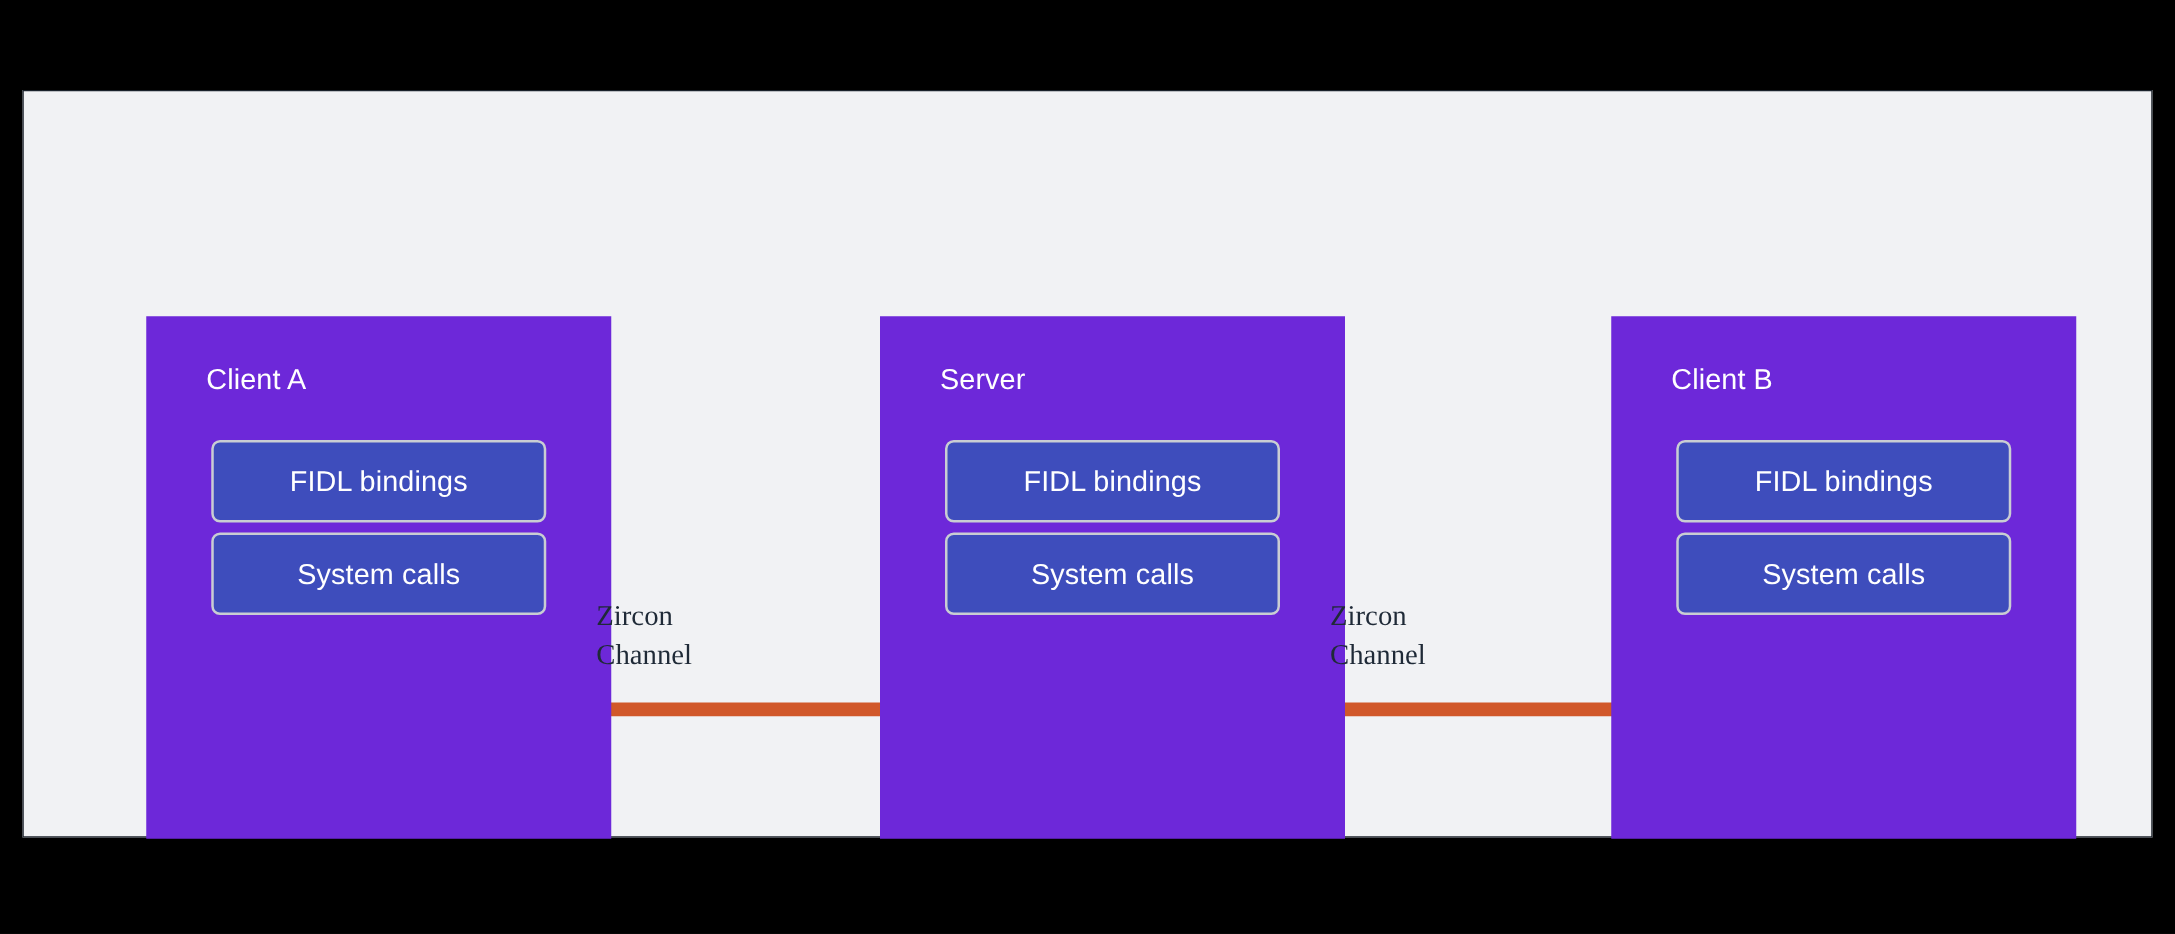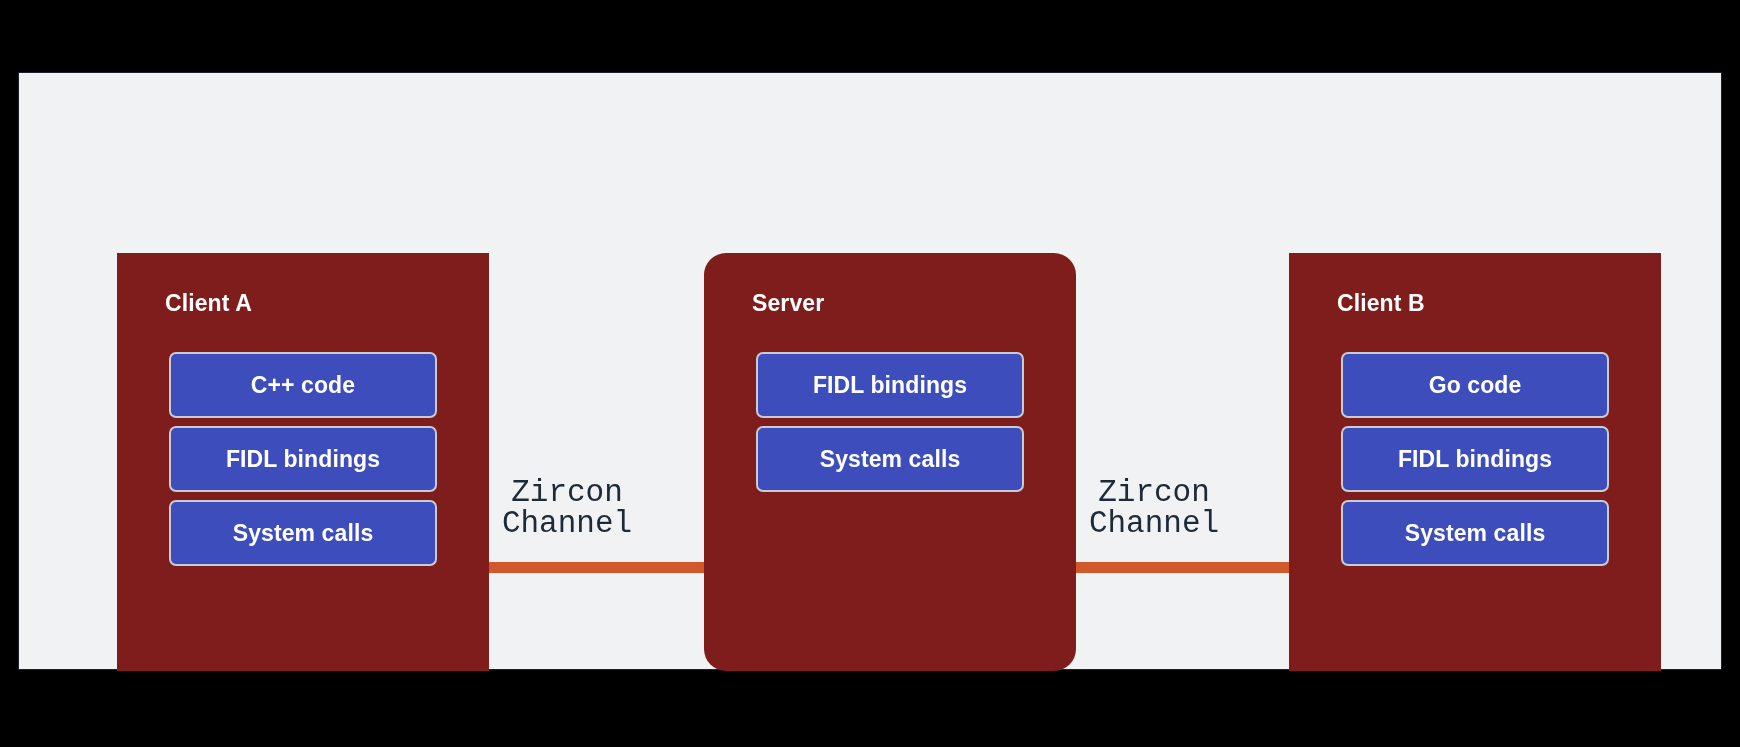--- a/index.html
+++ b/index.html
@@ -41,27 +41,26 @@
   }
   #connector-left  { left: 398px;  top: 489px; width: 300px; }
   #connector-right { left: 985px;  top: 489px; width: 300px; }
 
   
   .panel {
     position: absolute;
     top: 180px;
     width: 372px;
     height: 418px;
-    background: #7f1d1d;
+    background: #6d28d9;
     z-index: 3;
     box-sizing: border-box;
-    font-weight: bold;
   }
   #panel-0 { left: 98px; }
-  #panel-1 { left: 685px; border-radius: 22px; }
+  #panel-1 { left: 685px; }
   #panel-2 { left: 1270px; text-align: right; }
 
   .panel-title {
     position: absolute;
     left: 48px;
     top: 36px;
     color: #FFFFFF;
     font-size: 23px;
     line-height: 28px;
     font-family: "Liberation Sans", sans-serif;
@@ -93,63 +92,61 @@
     font-family: "Liberation Sans", sans-serif;
     letter-spacing: 0.1px;
     white-space: nowrap;
   }
 
   
   .channel-label {
     position: absolute;
     top: 404px;
     width: 180px;
-    text-align: center;
+    text-align: left;
     color: #1F2A37;
-    font-size: 31px;
+    font-size: 23px;
     line-height: 31px;
-    font-family: Liberation Mono, monospace;
+    font-family: Liberation Serif, serif;
     z-index: 4;
   }
   #channel-label-0 { left: 458px; }
   #channel-label-1 { left: 1045px; }
 
   .channel-line { display: block; }
 </style>
 </head>
 <body>
 
 <div id="stage">
 
   <div id="canvas">
 
     <div class="connector" id="connector-left"></div>
     <div class="connector" id="connector-right"></div>
 
     <div class="panel" id="panel-0">
       <div class="panel-title">Client A</div>
       <div class="panel-boxes">
-        <div class="box">C++ code</div>
         <div class="box">FIDL bindings</div>
         <div class="box">System calls</div>
       </div>
     </div>
 
     <div class="panel" id="panel-1">
       <div class="panel-title">Server</div>
       <div class="panel-boxes">
         <div class="box">FIDL bindings</div>
         <div class="box">System calls</div>
       </div>
     </div>
 
     <div class="panel" id="panel-2">
       <div class="panel-title">Client B</div>
       <div class="panel-boxes">
-        <div class="box">Go code</div>
         <div class="box">FIDL bindings</div>
         <div class="box">System calls</div>
       </div>
     </div>
 
     <div class="channel-label" id="channel-label-0">
       <span class="channel-line">Zircon</span>
       <span class="channel-line">Channel</span>
     </div>
 

